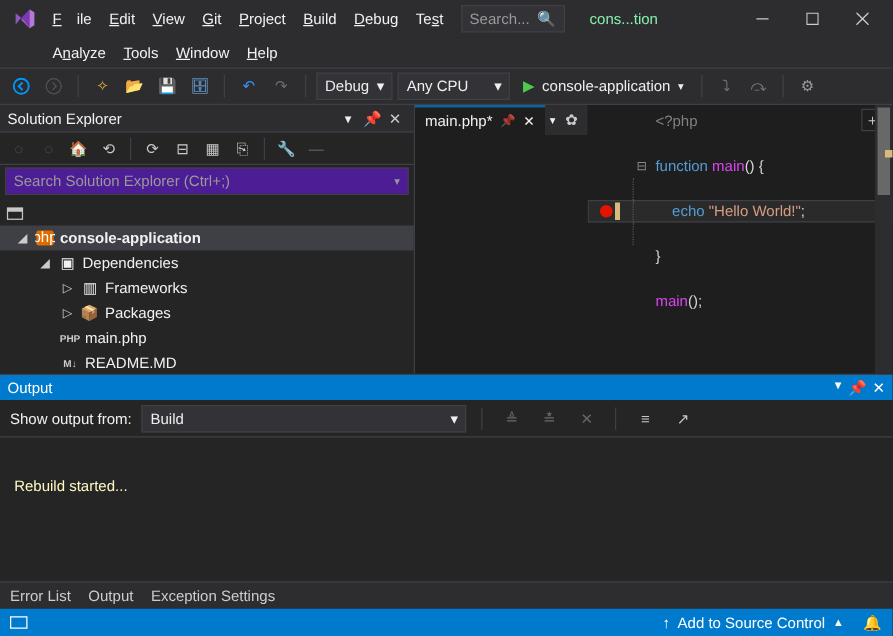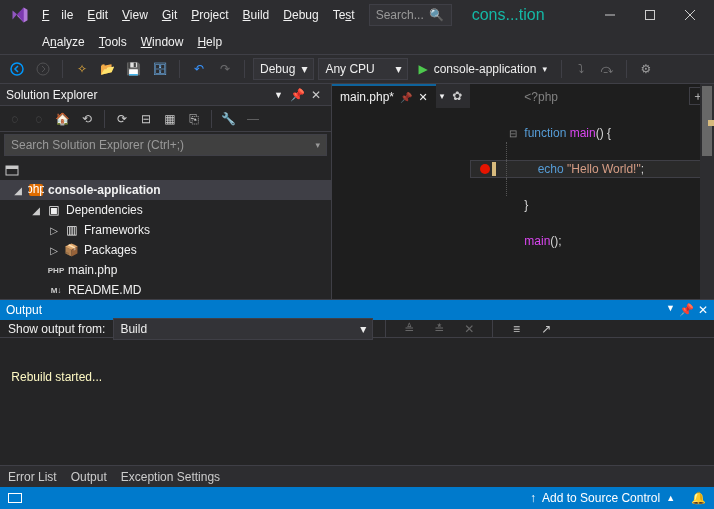--- a/index.html
+++ b/index.html
@@ -4,42 +4,42 @@
 <style>
   * { margin:0; padding:0; box-sizing:border-box; font-family:"Segoe UI",Arial,sans-serif; font-size:12px; }
   body { width:714px; height:509px; background:#2d2d30; color:#f1f1f1; overflow:hidden; display:flex; flex-direction:column; }
   
   .titlebar { height:30px; background:#2d2d30; display:flex; align-items:center; padding:0 4px; }
   .vs-logo { width:24px; height:24px; display:flex; align-items:center; justify-content:center; margin:0 4px; }
   .menu { display:flex; gap:2px; }
   .menu span { padding:4px 6px; cursor:default; }
   .menu span u { text-decoration:underline; }
   .search-box { margin-left:8px; background:#333337; border:1px solid #3f3f46; height:22px; display:flex; align-items:center; padding:0 6px; color:#999; gap:6px; }
-  .doc-name { margin-left:20px; color:#14b8a6; font-size:16px;text-align:center; }
+  .doc-name { margin-left:20px; color:#86efac; font-size:12px;text-align:center; }
   .winbtns { margin-left:auto; display:flex; }
   .winbtn { width:40px; height:30px; display:flex; align-items:center; justify-content:center; color:#ccc; }
   
   .menubar2 { height:24px; display:flex; align-items:center; padding-left:36px; gap:2px; }
   .menubar2 span { padding:4px 6px; }
   
   .toolbar { height:30px; background:#2d2d30; border-top:1px solid #3f3f46; border-bottom:1px solid #3f3f46; display:flex; align-items:center; padding:0 6px; gap:4px; }
   .tbtn { width:22px; height:22px; display:flex; align-items:center; justify-content:center; color:#c8c8c8; border-radius:2px; }
   .tsep { width:1px; height:18px; background:#3f3f46; margin:0 4px; }
   .drop { height:22px; background:#333337; border:1px solid #3f3f46; display:flex; align-items:center; padding:0 6px; gap:6px; color:#eee; min-width:60px; }
   .drop .chev { margin-left:auto; }
   .runbtn { display:flex; align-items:center; gap:6px; padding:0 6px; height:22px; color:#eee; }
   .play { color:#4ec94e; }
   
   .mainrow { flex:1; display:flex; min-height:0; }
   .sidepanel { width:332px; background:#252526; border-right:1px solid #3f3f46; display:flex; flex-direction:column; }
   .panelhdr { height:22px; background:#2d2d30; display:flex; align-items:center; padding:0 6px; border-bottom:1px solid #3f3f46; }
   .panelhdr .spacer { flex:1; }
   .pinbtn,.xbtn { width:18px; height:18px; display:flex; align-items:center; justify-content:center; color:#ccc; }
   .setoolbar { height:26px; display:flex; align-items:center; padding:0 4px; gap:2px; border-bottom:1px solid #3f3f46; }
-  .searchse { height:22px; background:#404040; border:1px solid #3f3f46; margin:2px 4px; display:flex; align-items:center; padding:0 6px; color:#999; }
+  .searchse { height:22px; background:#4c1d95; border:1px solid #3f3f46; margin:2px 4px; display:flex; align-items:center; padding:0 6px; color:#999; }
   .tree { flex:1; padding:2px 0; overflow:auto; }
   .tree-item { display:flex; align-items:center; height:20px; gap:4px; white-space:nowrap; }
   .tree-item.selected { background:#3f3f46; }
   .tree-item .chev-b { width:12px; text-align:center; color:#ccc; font-size:10px; }
   .tree-item .ico { width:16px; height:16px; display:flex; align-items:center; justify-content:center; }
   .bold { font-weight:600; }
   
   .editor { flex:1; display:flex; flex-direction:row; background:#1e1e1e; }
   .tabbar { height:24px; display:flex; align-items:center; background:#2d2d30; }
   .edtab { height:24px; background:#1e1e1e; border-top:2px solid #0e639c; display:flex; align-items:center; padding:0 8px; gap:6px; }
@@ -57,21 +57,21 @@
   .pn { color:#d4d4d4; }
   .codeline.hl { background:#2a2a2a; box-shadow:inset 0 0 0 1px #3f3f46; }
   .bp { width:10px; height:10px; border-radius:50%; background:#e51400; }
   .yel { width:4px; height:14px; background:#d7ba7d; }
   .rscroll { position:absolute; right:0; top:0; width:14px; bottom:0; background:#2d2d30; }
   .rtrack { position:absolute; right:2px; width:10px; background:#686868; }
   
   .output { height:166px; background:#252526; border-top:1px solid #3f3f46; display:flex; flex-direction:column; }
   .outhdr { height:20px; background:#007acc; color:#fff; display:flex; align-items:center; padding:0 6px; }
   .outhdr .outbtns { margin-left:auto; display:flex; gap:4px; color:#fff; }
-  .outtool { height:18px; display:flex; align-items:center; gap:8px; padding:0 8px; border-bottom:1px solid #3f3f46; }
+  .outtool { height:30px; display:flex; align-items:center; gap:8px; padding:0 8px; border-bottom:1px solid #3f3f46; }
   .outtool .odrop { flex:0 0 260px; }
   .outtext { flex:1; font-family:Consolas,monospace; font-size:12px; color:#fef9c3; padding:4px 8px; overflow:hidden; white-space:pre; }
   .bottomtabs { height:22px; background:#2d2d30; border-top:1px solid #3f3f46; display:flex; align-items:center; padding:0 8px; gap:14px; color:#ccc; }
   .statusbar { height:22px; background:#007acc; display:flex; align-items:center; color:#fff; padding:0 8px; }
   .statusbar .src { margin-left:auto; display:flex; align-items:center; gap:6px; }
   svg { display:block; }
 </style>
 </head>
 <body>
 

